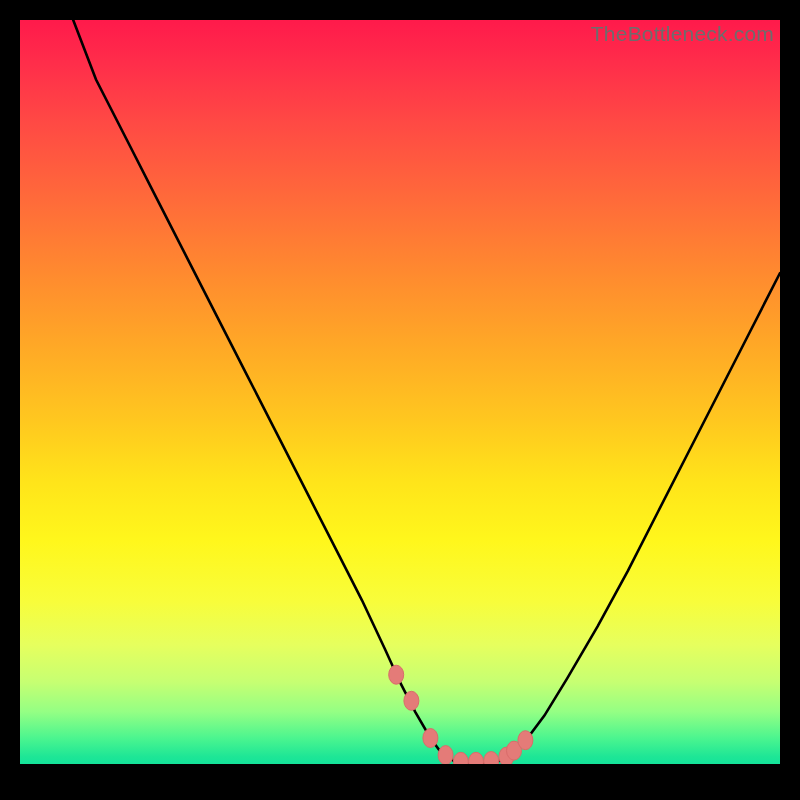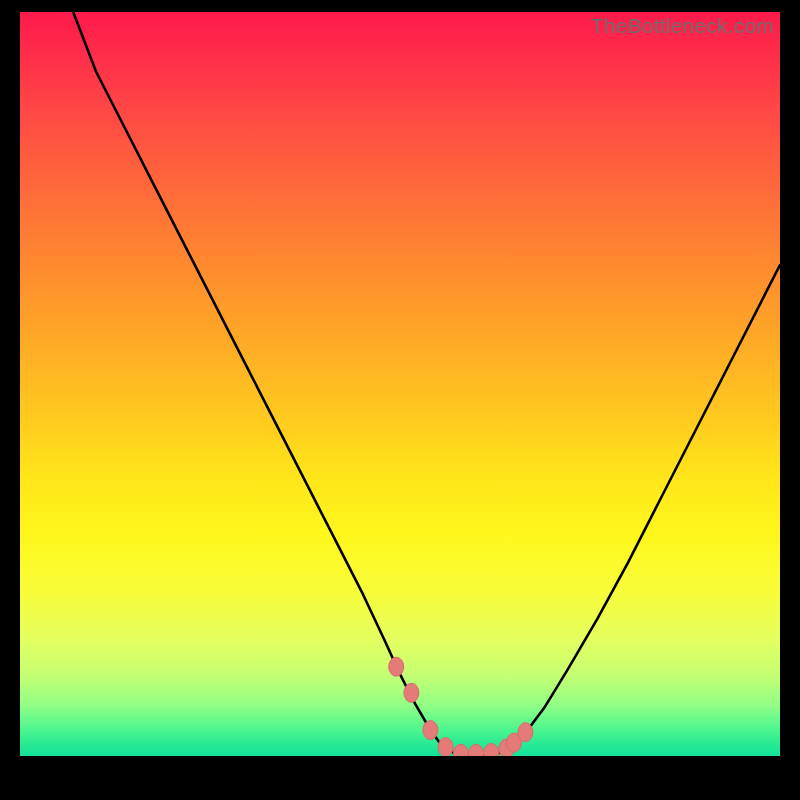--- a/index.html
+++ b/index.html
@@ -7,21 +7,21 @@
     padding: 0;
     width: 800px;
     height: 800px;
     background: #000;
     overflow: hidden;
     font-family: Arial, Helvetica, sans-serif;
   }
   .frame {
     position: absolute;
     left: 20px;
-    top: 12px;
+    top: 20px;
     width: 667px;
     height: 760px;
     background: #000;
   }
   .plot-area {
     position: absolute;
     left: 0;
     top: 0;
     width: 760px;
     height: 744px;

